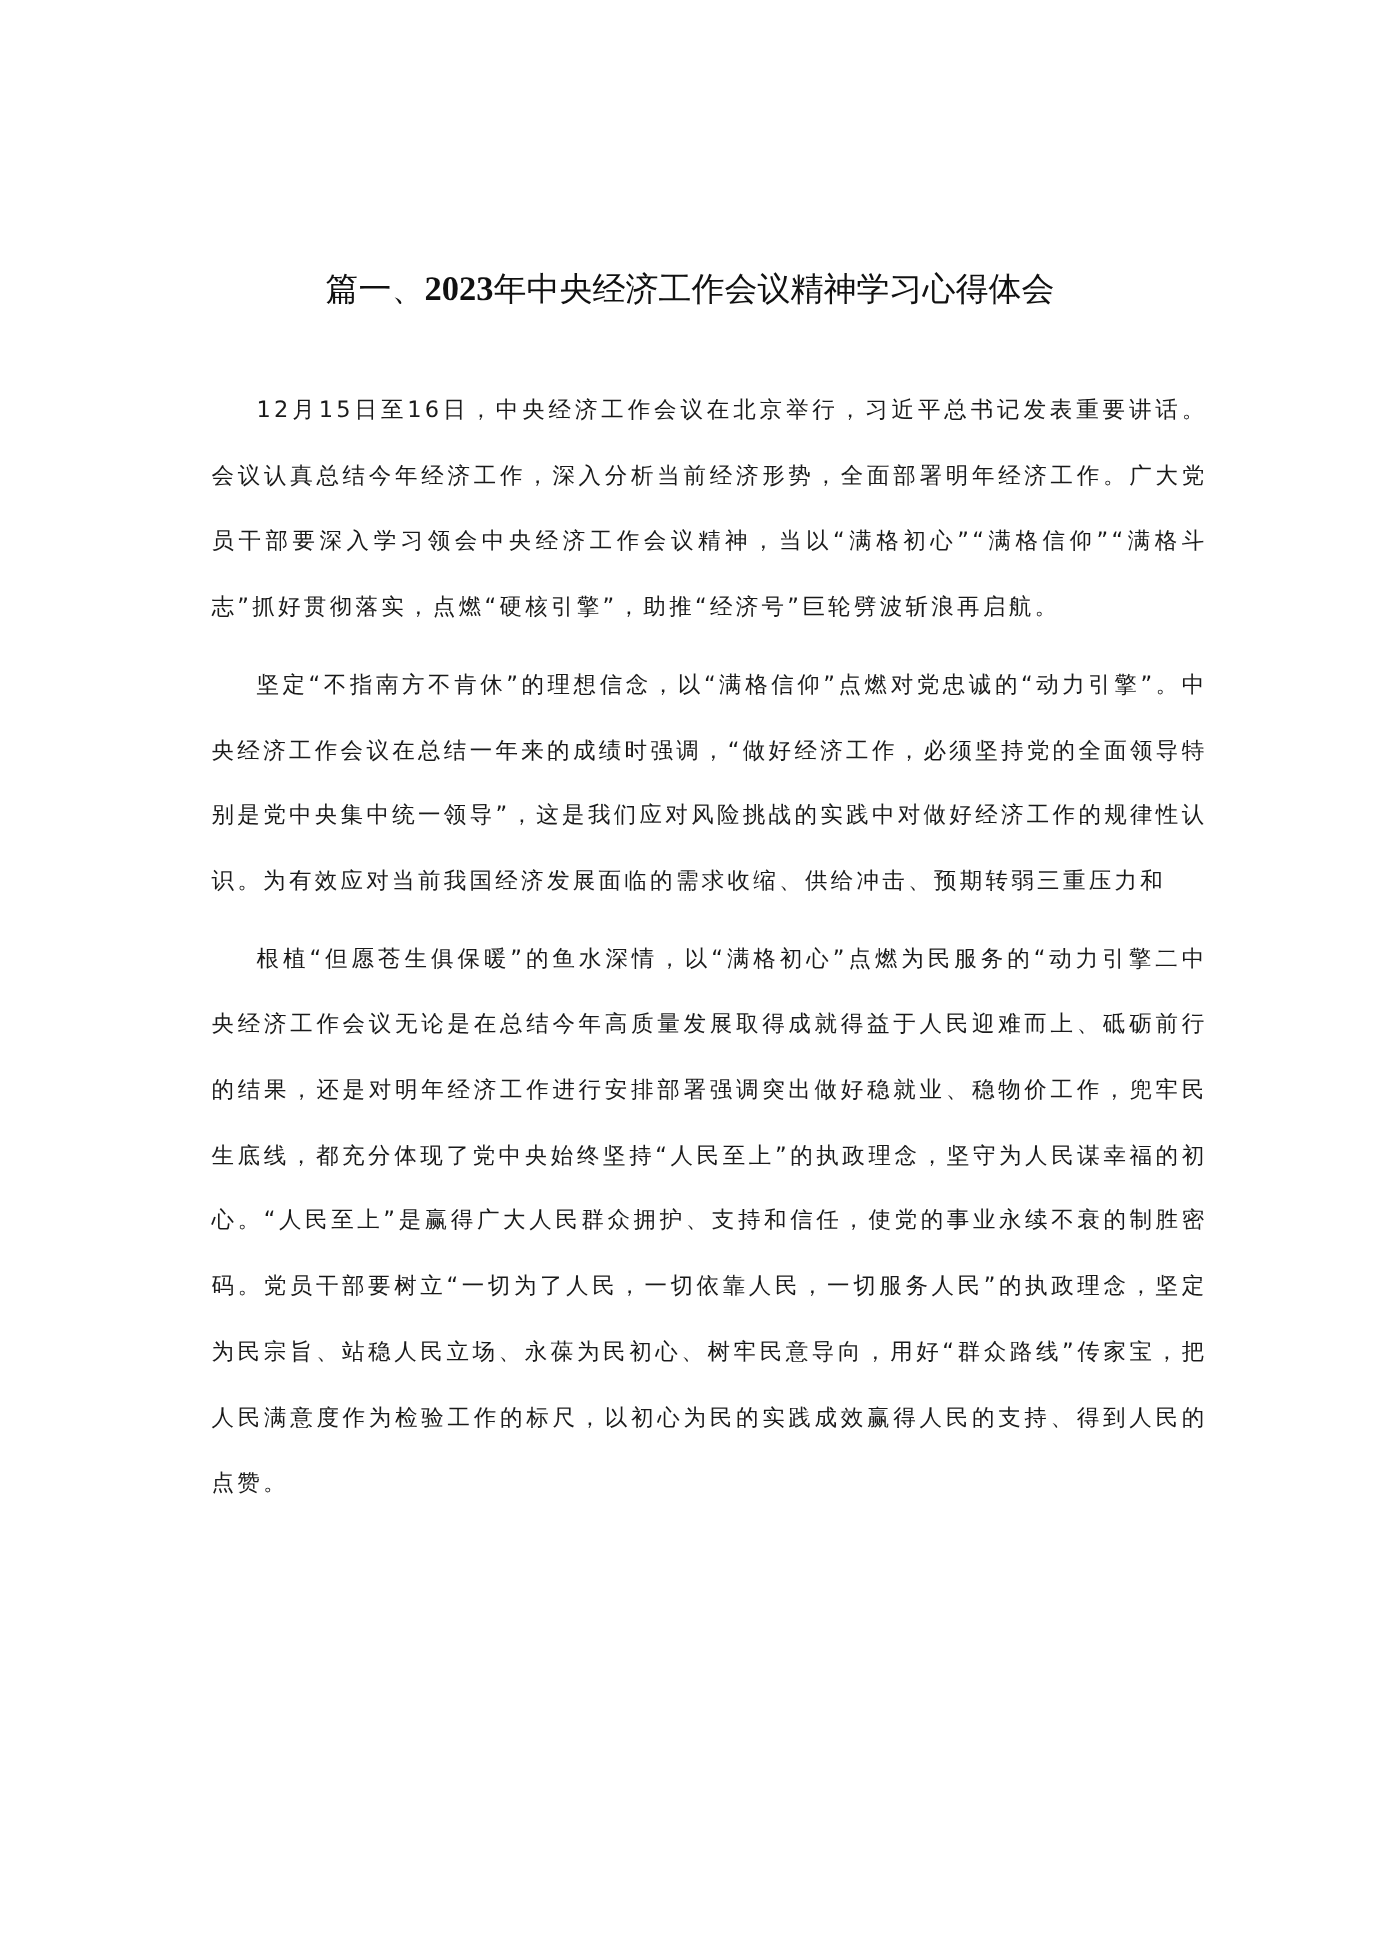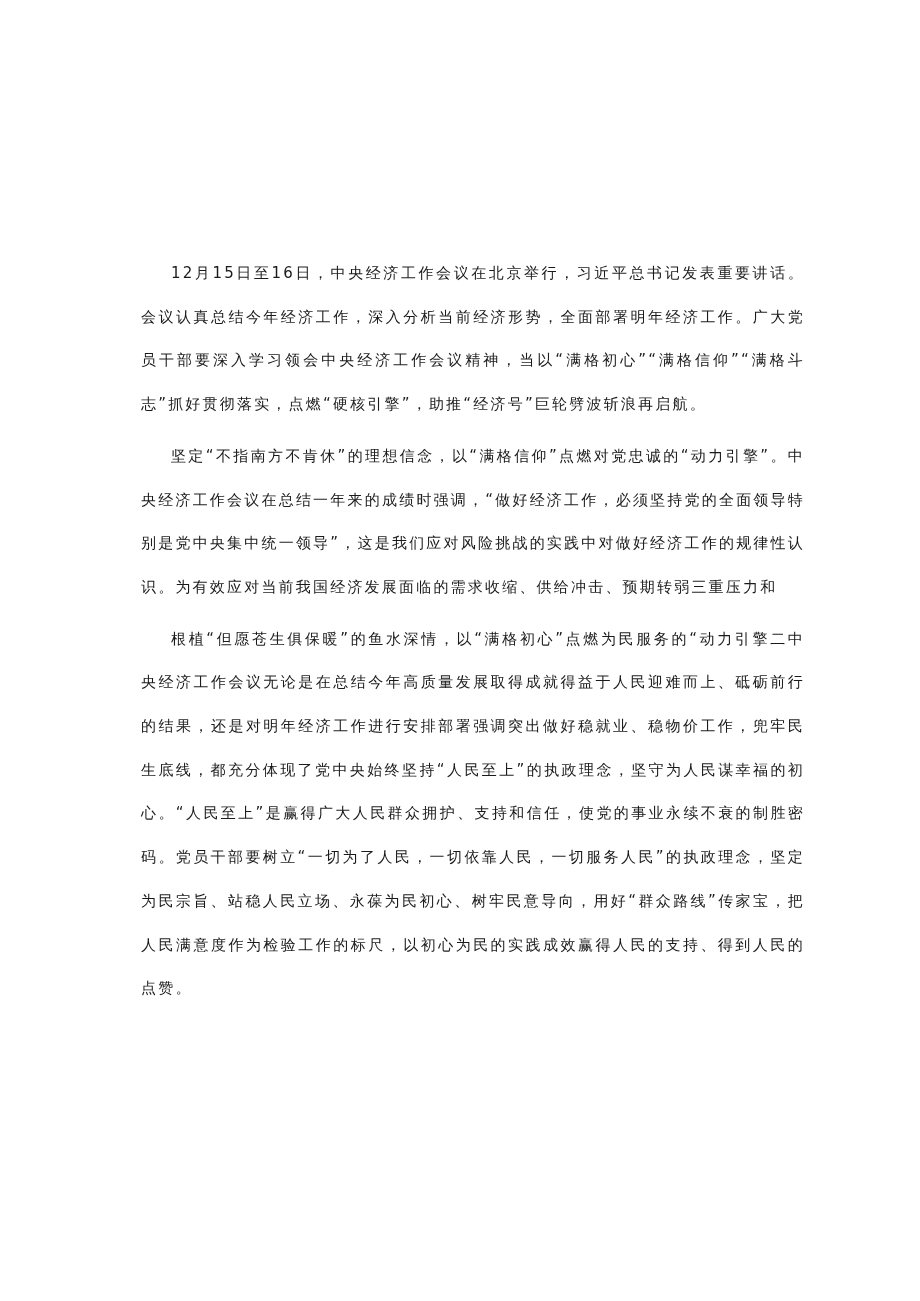--- a/index.html
+++ b/index.html
@@ -17,19 +17,22 @@
     color: #1a1a1a; text-align: justify; letter-spacing: 2.2px;
   }
   .body p { margin: 0 0 0 0; text-indent: 2em; }
   .body p + p { margin-top: 0; }
   .body p.gap { margin-top: 8px; }
 </style>
 </head>
 <body>
 
 <div class="page">
+  <div class="title">
+    <span>篇一、</span><span class="num">2023</span><span>年中央经济工作会议精神学习心得体会</span>
+  </div>
 
   <div class="body">
     <p>12月15日至16日，中央经济工作会议在北京举行，习近平总书记发表重要讲话。会议认真总结今年经济工作，深入分析当前经济形势，全面部署明年经济工作。广大党员干部要深入学习领会中央经济工作会议精神，当以“满格初心”“满格信仰”“满格斗志”抓好贯彻落实，点燃“硬核引擎”，助推“经济号”巨轮劈波斩浪再启航。</p>
     <p class="gap">坚定“不指南方不肯休”的理想信念，以“满格信仰”点燃对党忠诚的“动力引擎”。中央经济工作会议在总结一年来的成绩时强调，“做好经济工作，必须坚持党的全面领导特别是党中央集中统一领导”，这是我们应对风险挑战的实践中对做好经济工作的规律性认识。为有效应对当前我国经济发展面临的需求收缩、供给冲击、预期转弱三重压力和</p>
     <p class="gap">根植“但愿苍生俱保暖”的鱼水深情，以“满格初心”点燃为民服务的“动力引擎二中央经济工作会议无论是在总结今年高质量发展取得成就得益于人民迎难而上、砥砺前行的结果，还是对明年经济工作进行安排部署强调突出做好稳就业、稳物价工作，兜牢民生底线，都充分体现了党中央始终坚持“人民至上”的执政理念，坚守为人民谋幸福的初心。“人民至上”是赢得广大人民群众拥护、支持和信任，使党的事业永续不衰的制胜密码。党员干部要树立“一切为了人民，一切依靠人民，一切服务人民”的执政理念，坚定为民宗旨、站稳人民立场、永葆为民初心、树牢民意导向，用好“群众路线”传家宝，把人民满意度作为检验工作的标尺，以初心为民的实践成效赢得人民的支持、得到人民的点赞。</p>
   </div>
 </div>
 
 </body></html>

